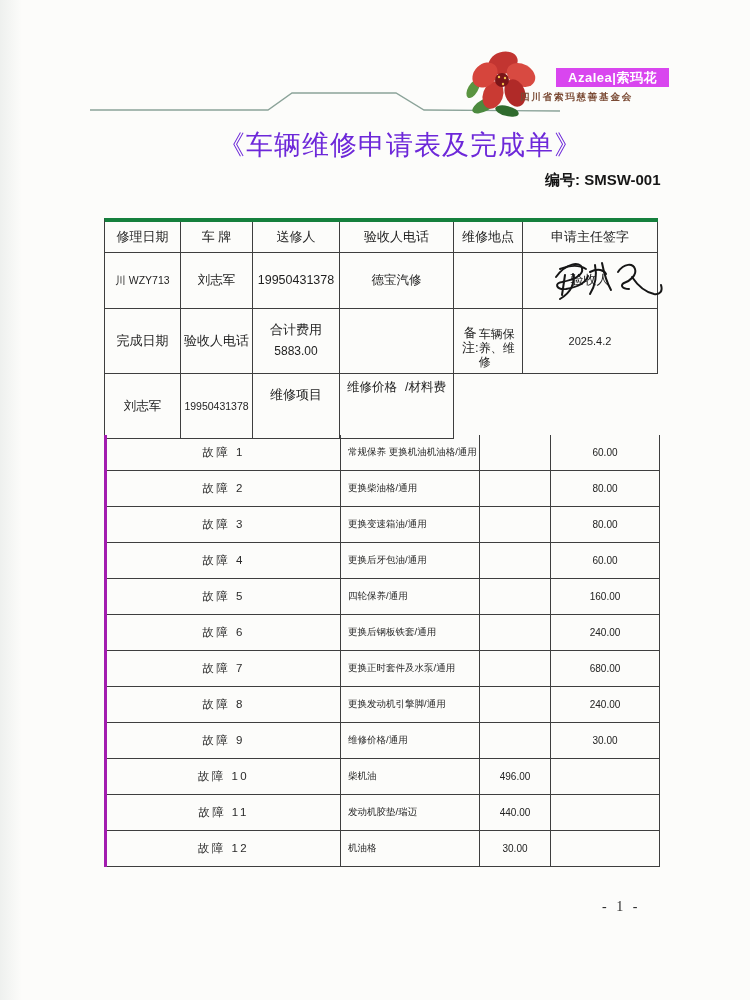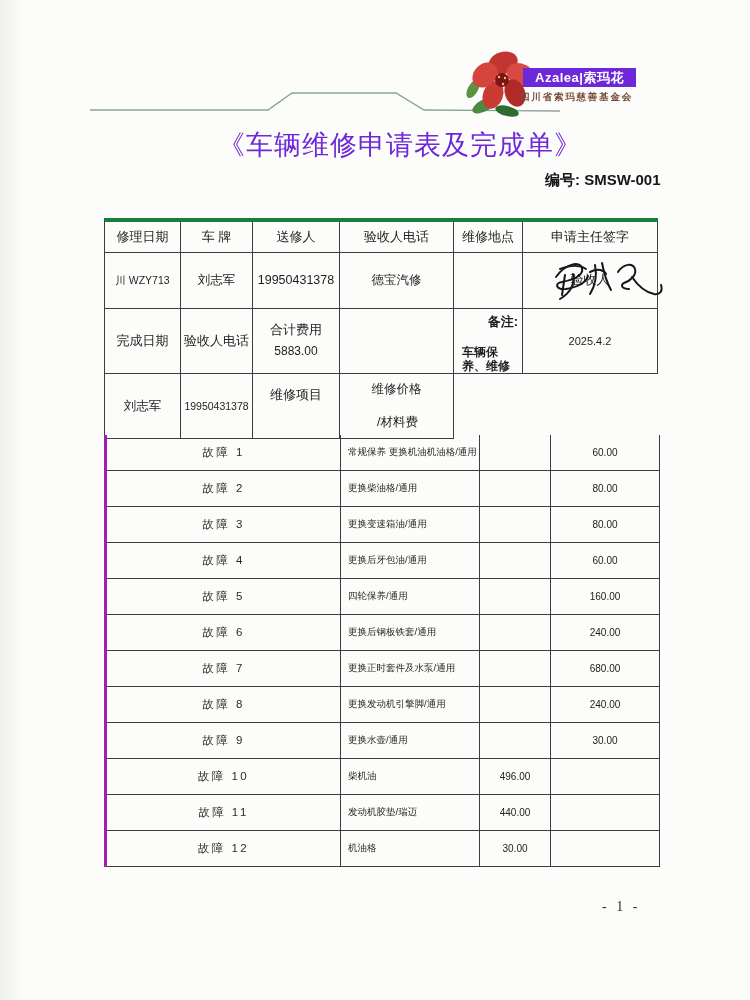--- a/index.html
+++ b/index.html
@@ -54,26 +54,26 @@
   .c{
     box-sizing:border-box;
     border-right:1px solid #3e3e3e;border-bottom:1px solid #3e3e3e;
     display:flex;align-items:center;justify-content:center;
     font-size:12.5px;color:#1e1e1e;text-align:center;line-height:1.15;
     overflow:hidden;
   }
   .hd{font-size:13px;}
   .sm{font-size:10.5px;}
   .col2lines{flex-direction:column;justify-content:space-evenly;padding:6px 2px;}
-  .remark{flex-direction:column;justify-content:space-evenly;align-items:flex-end;padding:6px 4px 6px 8px;font-weight:bold;}
+  .remark{flex-direction:row;justify-content:space-evenly;align-items:center;padding:6px 4px 6px 8px;}
   .remark .line1{text-align:center;}
   .remark .line2{text-align:left;font-size:12px;margin-top:16px;}
-  .pricehdr{flex-direction:column;justify-content:space-evenly;align-items:stretch;padding:6px 1px;}
+  .pricehdr{flex-direction:row;justify-content:space-evenly;align-items:stretch;padding:6px 1px;}
   .pricehdr .line1{text-align:center;}
-  .pricehdr .line2{text-align:center;padding-left:2px;margin-top:16px;}
+  .pricehdr .line2{text-align:center;padding-left:2px;}
   .topalign{align-items:flex-start;padding-top:14px;}
   .flabel{font-size:11.5px;letter-spacing:2.5px;color:#2a2a2a;}
   .fitem{justify-content:flex-start;padding-left:7px;font-size:9.5px;text-align:left;color:#272727;}
   .fval{font-size:10px;color:#222;}
   
   .signature{position:absolute;left:548px;top:255px;pointer-events:none;}
   
   .page-number{
     position:absolute;left:602px;top:899px;
     font-size:14px;letter-spacing:3px;color:#2c2c2c;
@@ -97,21 +97,21 @@
   <ellipse cx="66" cy="28" rx="15" ry="11" fill="#d84a41" transform="rotate(28 66 28)"></ellipse>
   <ellipse cx="60" cy="46" rx="14" ry="10" fill="#b02a28" transform="rotate(70 60 46)"></ellipse>
   <ellipse cx="38" cy="48" rx="14" ry="10" fill="#c93a33" transform="rotate(-70 38 48)"></ellipse>
   <ellipse cx="30" cy="28" rx="14" ry="11" fill="#d6453c" transform="rotate(-45 30 28)"></ellipse>
   <circle cx="47" cy="33" r="7" fill="#7a1518"></circle>
   <circle cx="44" cy="30" r="1.2" fill="#f2c24a"></circle>
   <circle cx="50" cy="31" r="1.2" fill="#f2c24a"></circle>
   <circle cx="48" cy="37" r="1.2" fill="#f2c24a"></circle>
 </svg>
 
-<div class="logo-bar" style="background:#6d28d9;color:#ffffff;">
+<div class="logo-bar" style="background:#d946ef;color:#ffffff;margin-left:33px;">
   <span>Azalea|索玛花</span>
 </div>
 <div class="logo-sub" style="color:#7a4a34;">四川省索玛慈善基金会</div>
 
 <div class="doc-title">《车辆维修申请表及完成单》</div>
 <div class="doc-number">编号: SMSW-001</div>
 
 <div class="grid-top">
 
   <div class="c hd">修理日期</div>
@@ -194,21 +194,21 @@
     <div class="c fval">680.00</div>
   </div>
   <div class="frow">
     <div class="c flabel">故障 8</div>
     <div class="c fitem">更换发动机引擎脚/通用</div>
     <div class="c fval"></div>
     <div class="c fval">240.00</div>
   </div>
   <div class="frow">
     <div class="c flabel">故障 9</div>
-    <div class="c fitem">更换水壶/通用</div>
+    <div class="c fitem">维修价格/通用</div>
     <div class="c fval"></div>
     <div class="c fval">30.00</div>
   </div>
   <div class="frow">
     <div class="c flabel">故障 10</div>
     <div class="c fitem">柴机油</div>
     <div class="c fval">496.00</div>
     <div class="c fval"></div>
   </div>
   <div class="frow">

